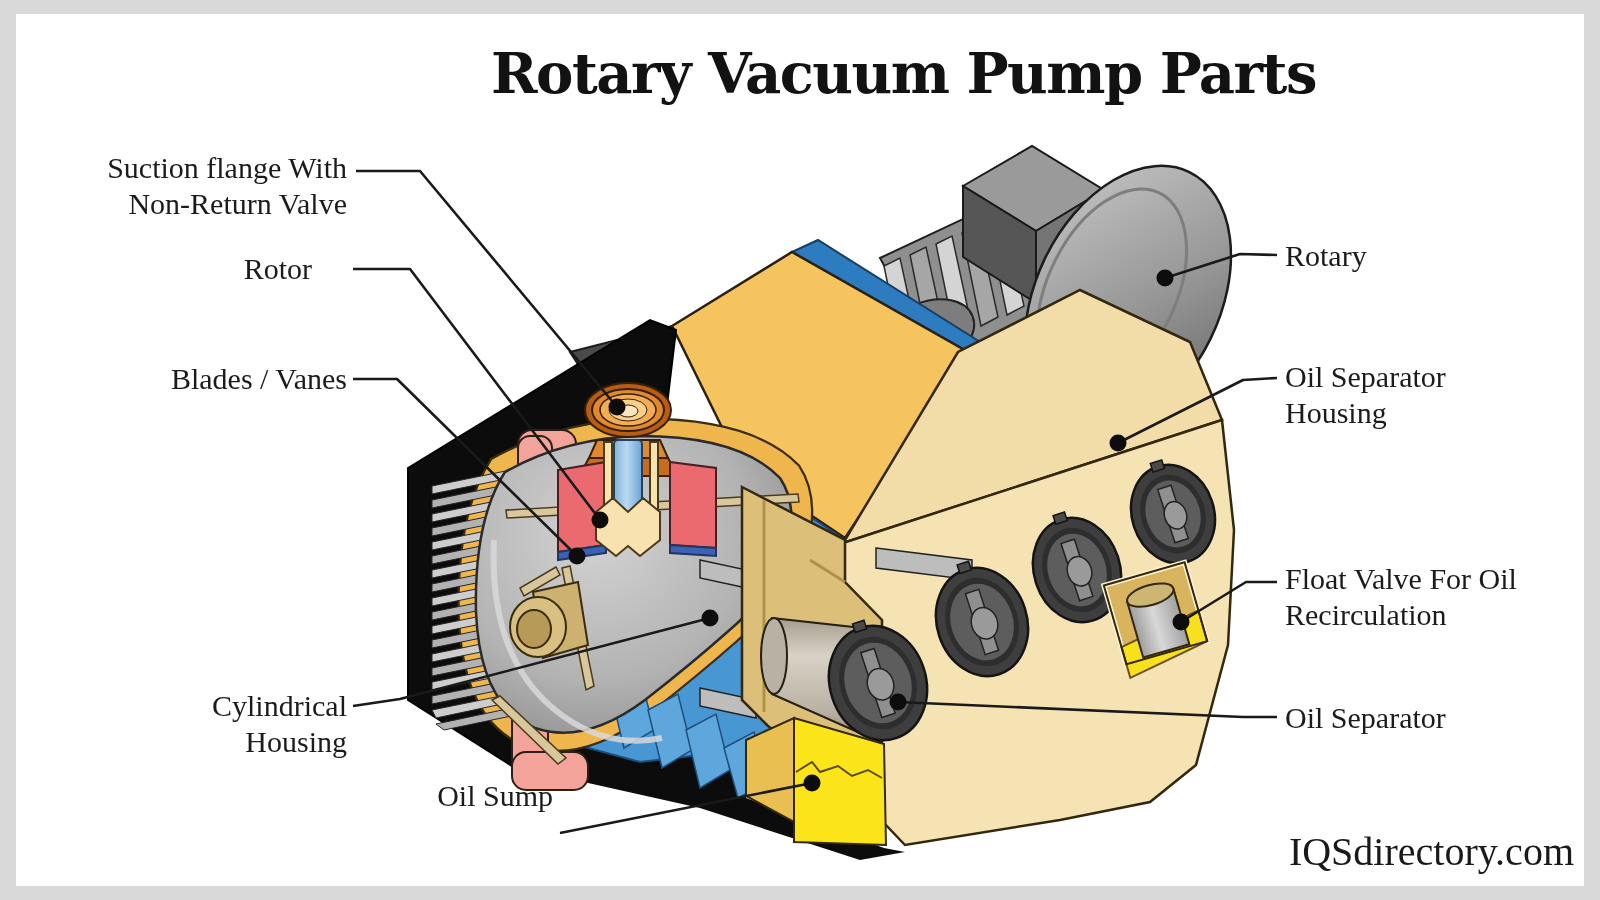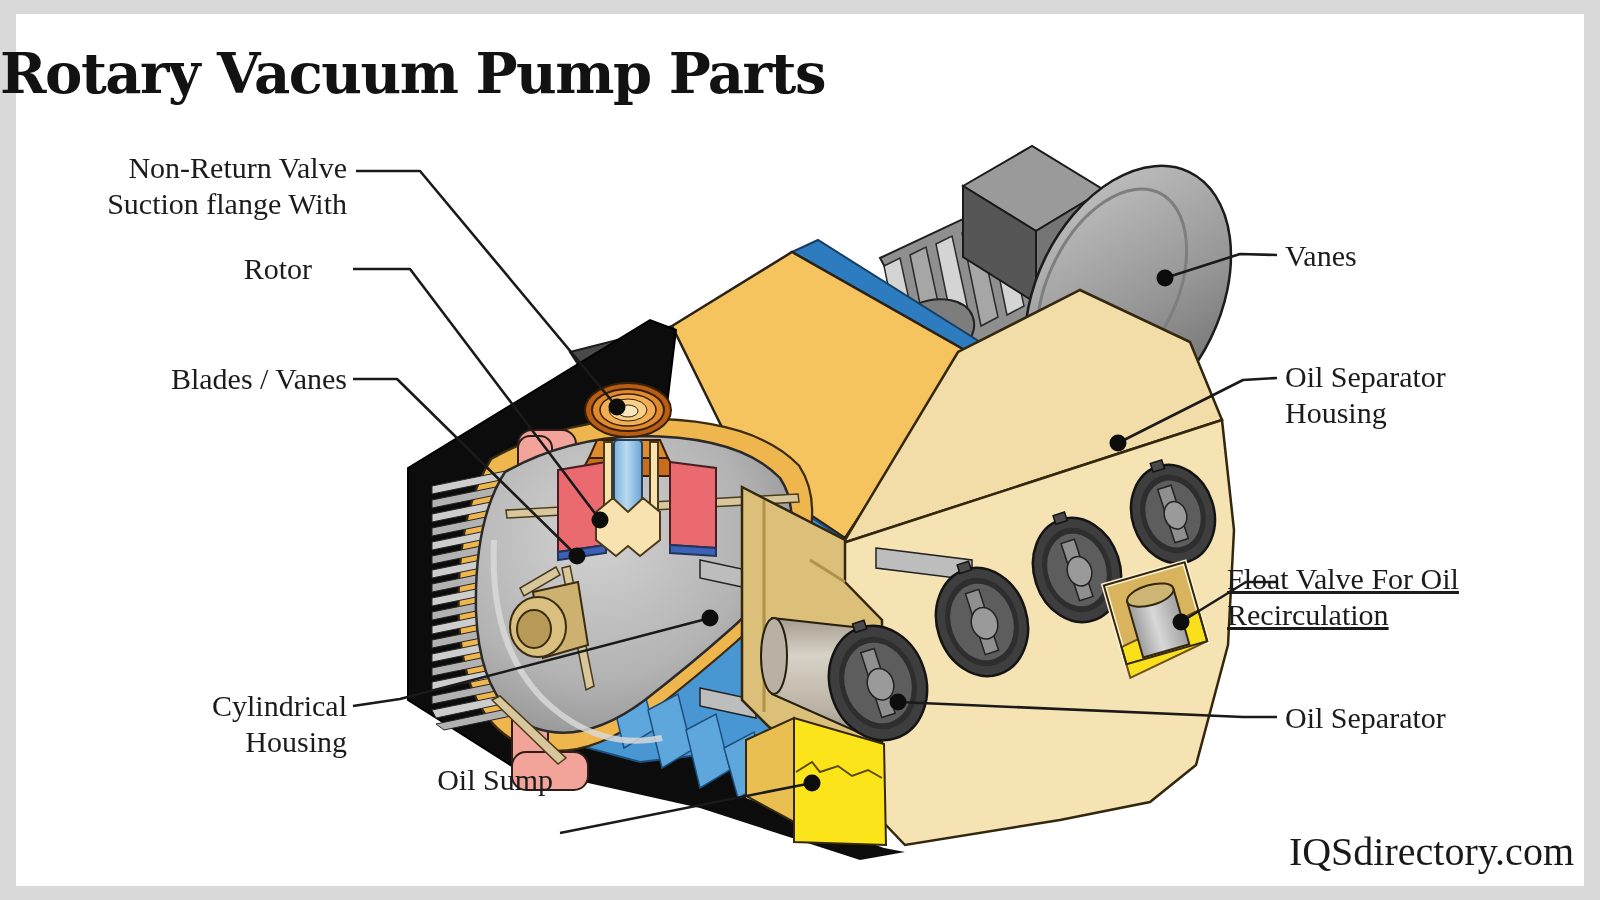--- a/index.html
+++ b/index.html
@@ -1,18 +1,18 @@
 <!DOCTYPE html>
 <html><head>
 <meta charset="utf-8">
 <style>
   html,body{margin:0;padding:0;}
   .frame{position:relative;width:1600px;height:900px;background:#d9d9d9;font-family:"Liberation Serif","DejaVu Serif",serif;overflow:hidden;}
   .canvas{position:absolute;left:16px;top:14px;width:1568px;height:872px;background:#ffffff;}
-  .title{position:absolute;left:0;top:40px;width:1316px;text-align:left;
+  .title{position:absolute;left:0;top:40px;width:1316px;text-align:right;
          font-family:"DejaVu Serif",serif;font-weight:700;font-size:56px;letter-spacing:-1.5px;color:#121212;}
   .lbl{position:absolute;font-size:30px;line-height:36px;color:#1b1b1b;white-space:nowrap;}
   .r{text-align:right;}
   .watermark{position:absolute;right:26px;top:828px;font-size:40px;color:#191919;font-family:"Liberation Serif",serif;margin-left:29px;}
   svg{position:absolute;left:0;top:0;}
 </style>
 </head>
 <body>
 
 <div class="frame">
@@ -262,37 +262,37 @@
       <circle cx="1165" cy="278" r="8.5"></circle>
       <circle cx="1118" cy="443" r="8.5"></circle>
       <circle cx="1181" cy="622" r="8.5"></circle>
       <circle cx="898" cy="702" r="8.5"></circle>
     </g>
   </svg>
 
   <div class="title">Rotary Vacuum Pump Parts</div>
 
   <div class="lbl r" style="right:1253px;top:150px;">
+    <div>Suction flange With</div>
     <div>Non-Return Valve</div>
-    <div>Suction flange With</div>
   </div>
   <div class="lbl r" style="right:1288px;top:251px;">Rotor</div>
   <div class="lbl r" style="right:1253px;top:361px;text-align:center;">Blades / Vanes</div>
   <div class="lbl r" style="right:1253px;top:688px;">
     <div>Cylindrical</div>
     <div>Housing</div>
   </div>
-  <div class="lbl r" style="right:1047px;top:762px;">Oil Sump</div>
-
-  <div class="lbl" style="left:1285px;top:238px;">Vanes</div>
+  <div class="lbl r" style="right:1047px;top:778px;">Oil Sump</div>
+
+  <div class="lbl" style="left:1285px;top:238px;">Rotary</div>
   <div class="lbl" style="left:1285px;top:359px;">
     <div>Oil Separator</div>
     <div>Housing</div>
   </div>
-  <div class="lbl" style="left:1227px;top:561px;text-decoration:underline;">
+  <div class="lbl" style="left:1285px;top:561px;">
     <div>Float Valve For Oil</div>
     <div>Recirculation</div>
   </div>
   <div class="lbl" style="left:1285px;top:700px;">
     <div>Oil Separator</div>
   </div>
 
   <div class="watermark">IQSdirectory.com</div>
 </div>
 

